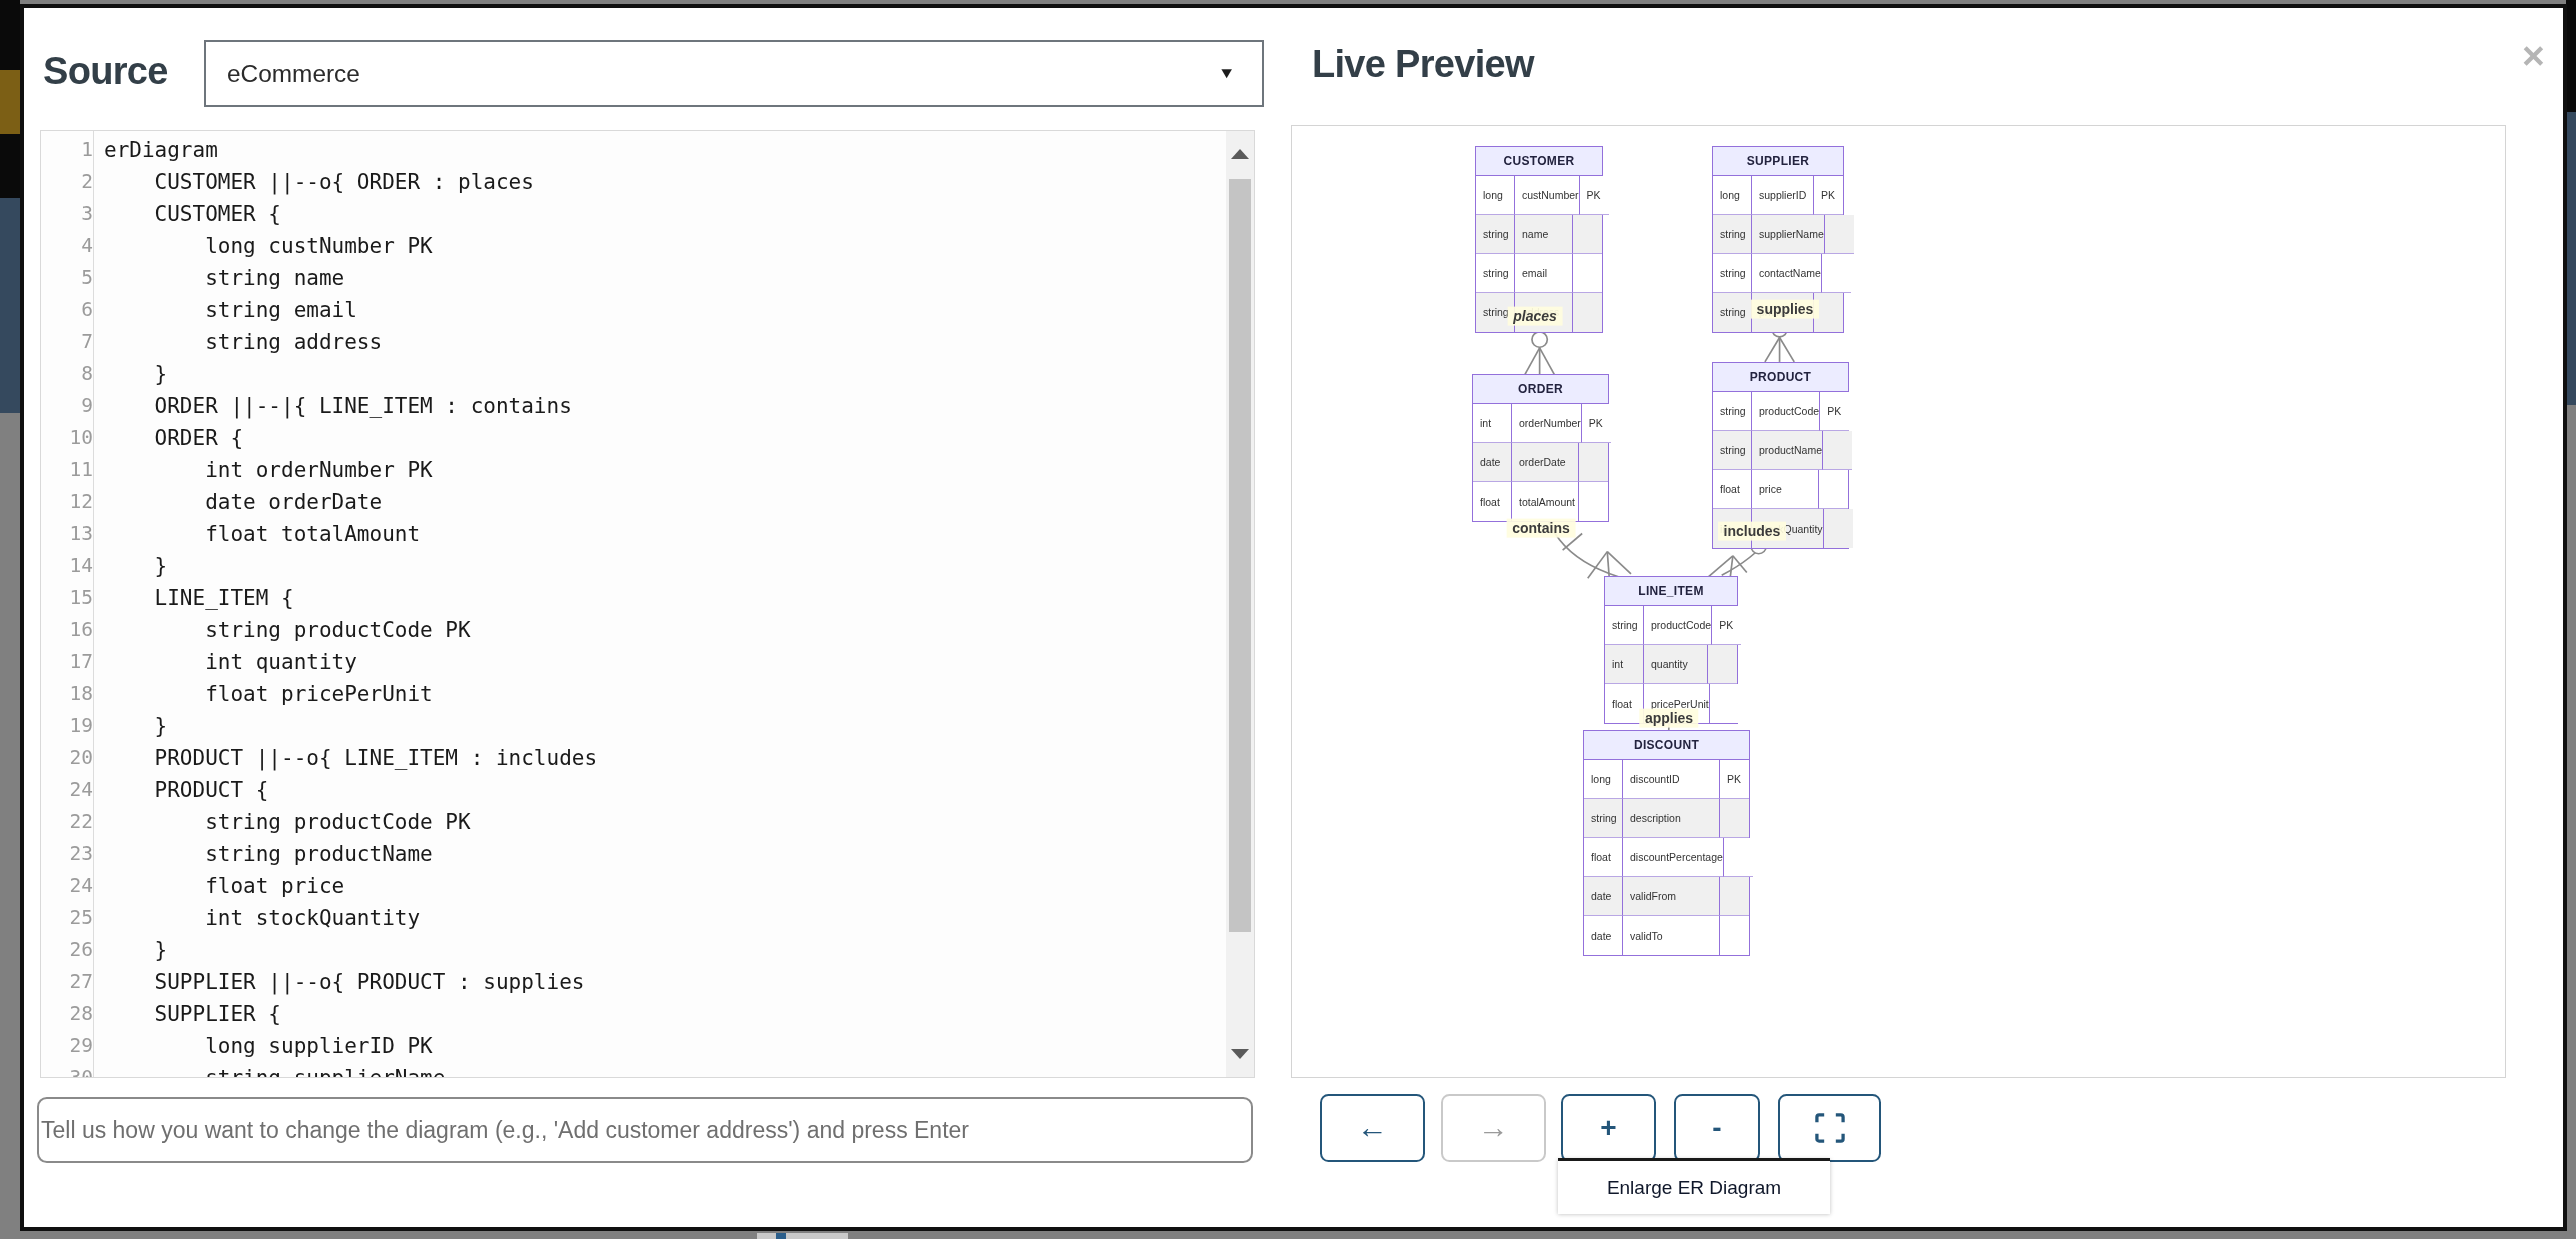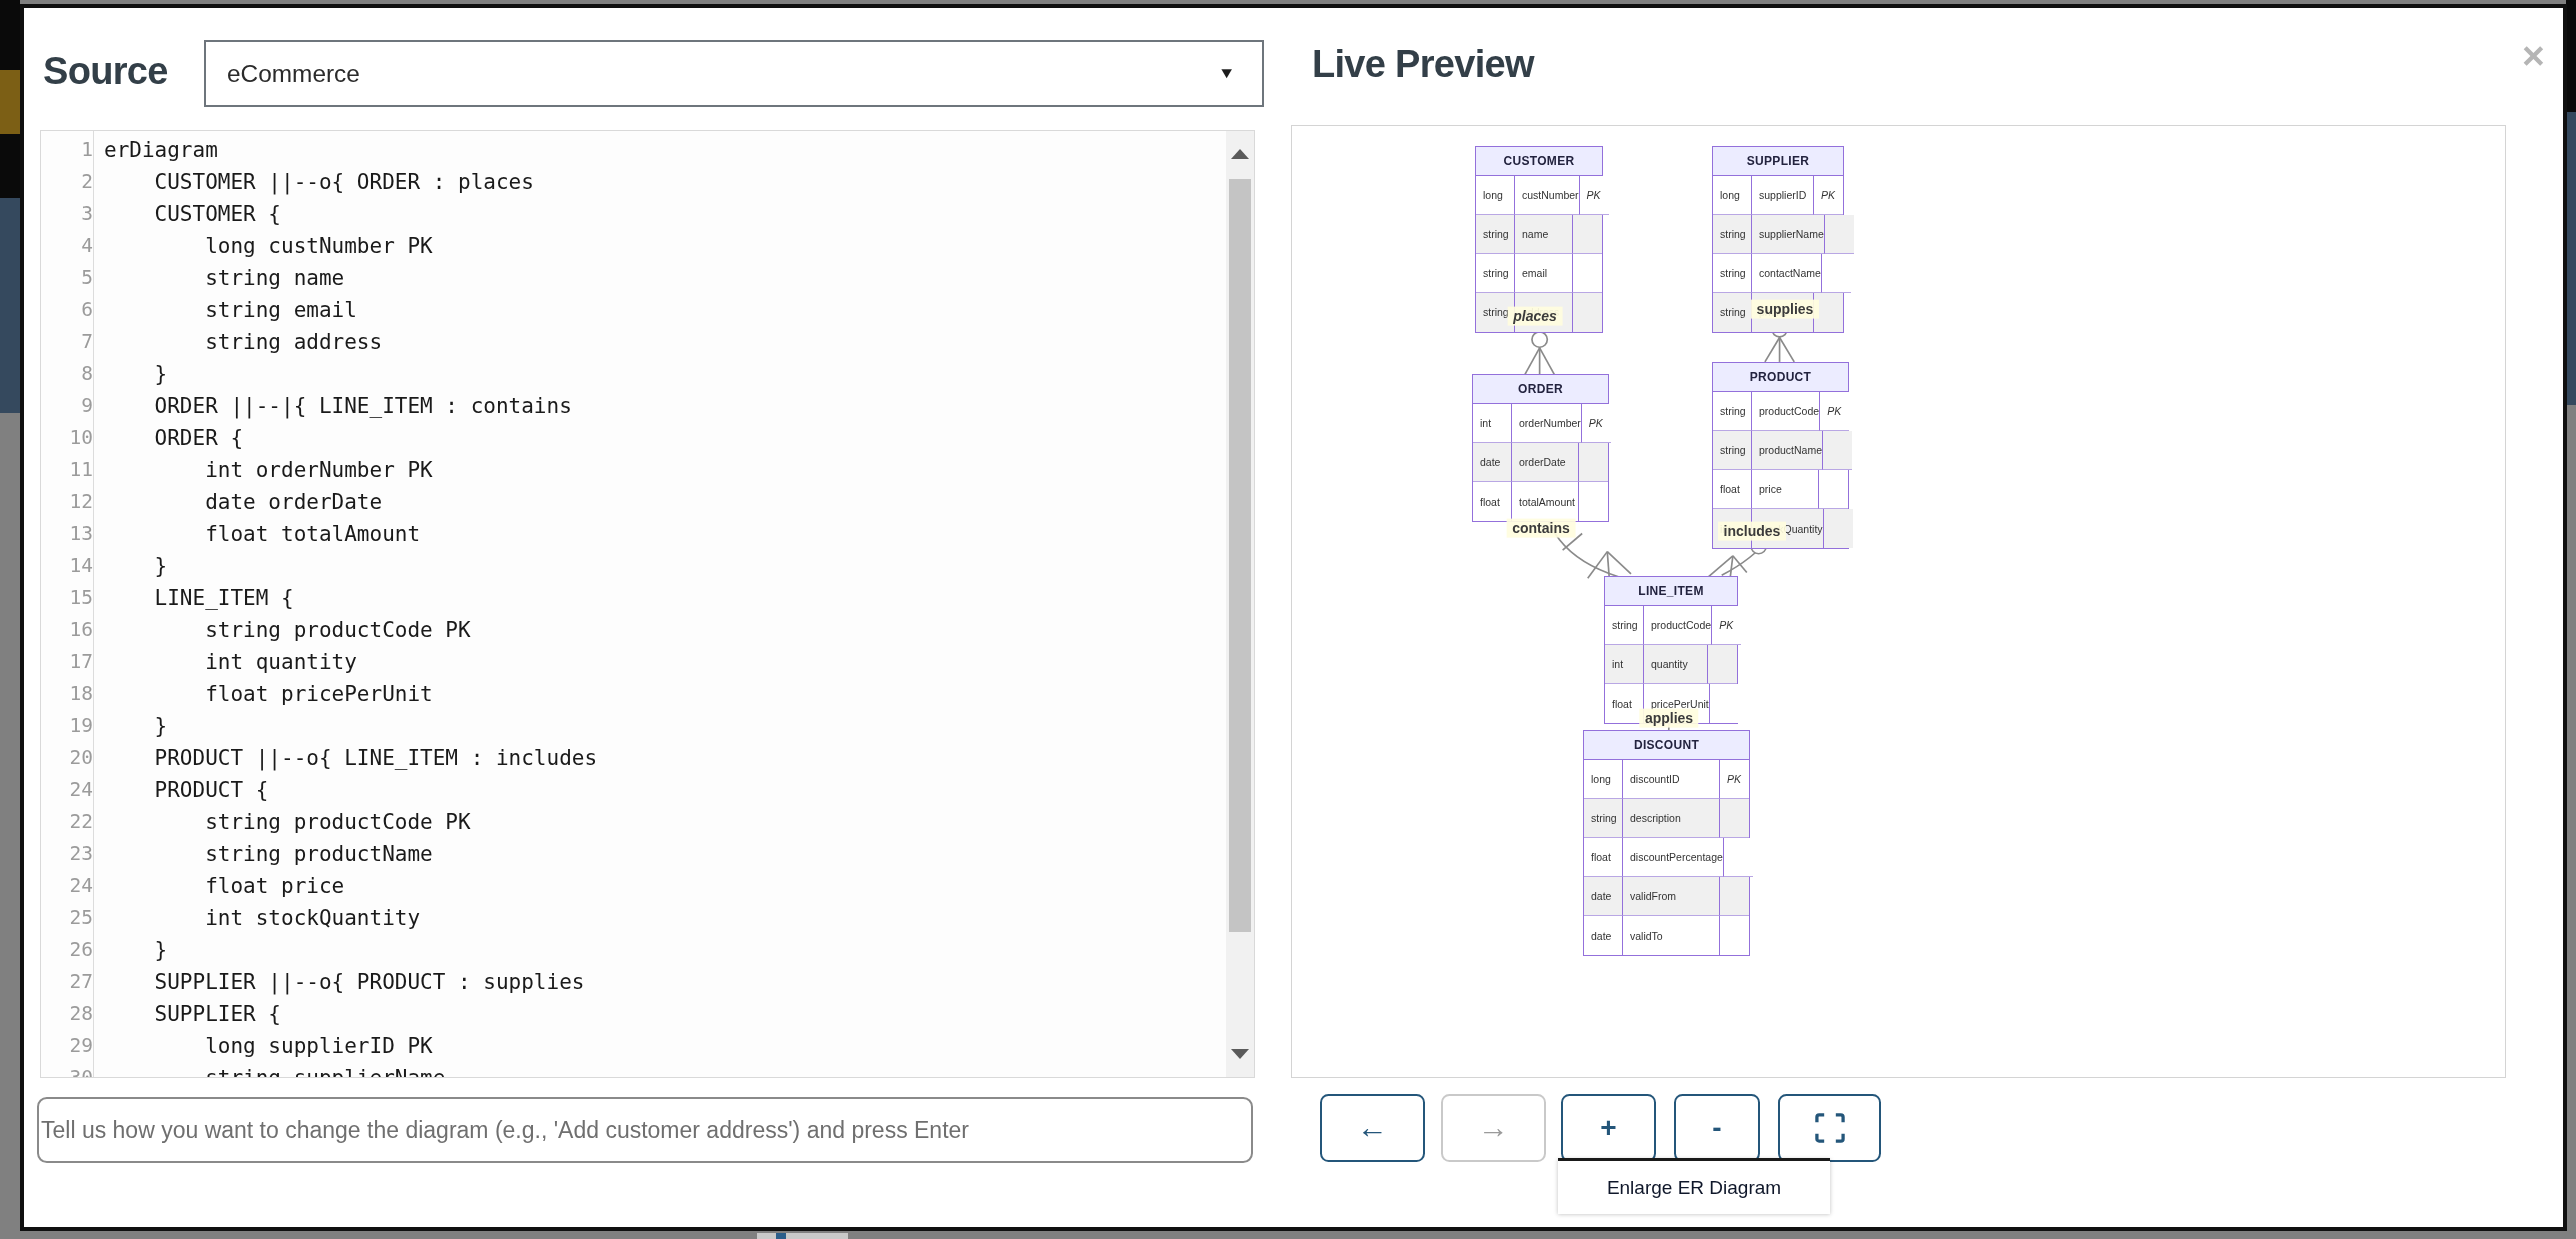--- a/index.html
+++ b/index.html
@@ -59,21 +59,21 @@
   
   .entity{position:absolute;border:1.4px solid #9370DB;background:#fff;box-sizing:border-box;
           font-family:"Liberation Sans",sans-serif;}
   .ent-title{height:28px;background:#ECECFF;border-bottom:0.7px solid #9370DB;display:flex;
              align-items:center;justify-content:center;font-weight:bold;font-size:12px;color:#23233f;
              letter-spacing:0.3px;}
   .ent-row{display:grid;grid-template-columns:39px 1fr 29px;height:39px;}
   .ent-row.alt .cell{background:#f0f0f0;}
   .cell{border-bottom:0.7px solid #b9a7e4;border-right:0.7px solid #9370DB;display:flex;align-items:center;
         padding-left:7px;font-size:10.5px;color:#333;background:#fff;box-sizing:border-box;}
-  .cell.key{border-right:none;font-style:italic;}
+  .cell.key{border-right:none;}
   .ent-row:last-child .cell{border-bottom:none;}
   #entity-customer{left:183px;top:19.5px;width:128px;}
   #entity-supplier{left:420px;top:19.5px;width:132px;}
   #entity-order{left:180px;top:248px;width:137px;}
   #entity-product{left:420px;top:236px;width:137px;}
   #entity-lineitem{left:312px;top:450px;width:134px;}
   #entity-discount{left:291px;top:604px;width:167px;}
 
   
   .rel-label{position:absolute;transform:translate(-50%,-50%);background:rgba(255,253,222,.92);

